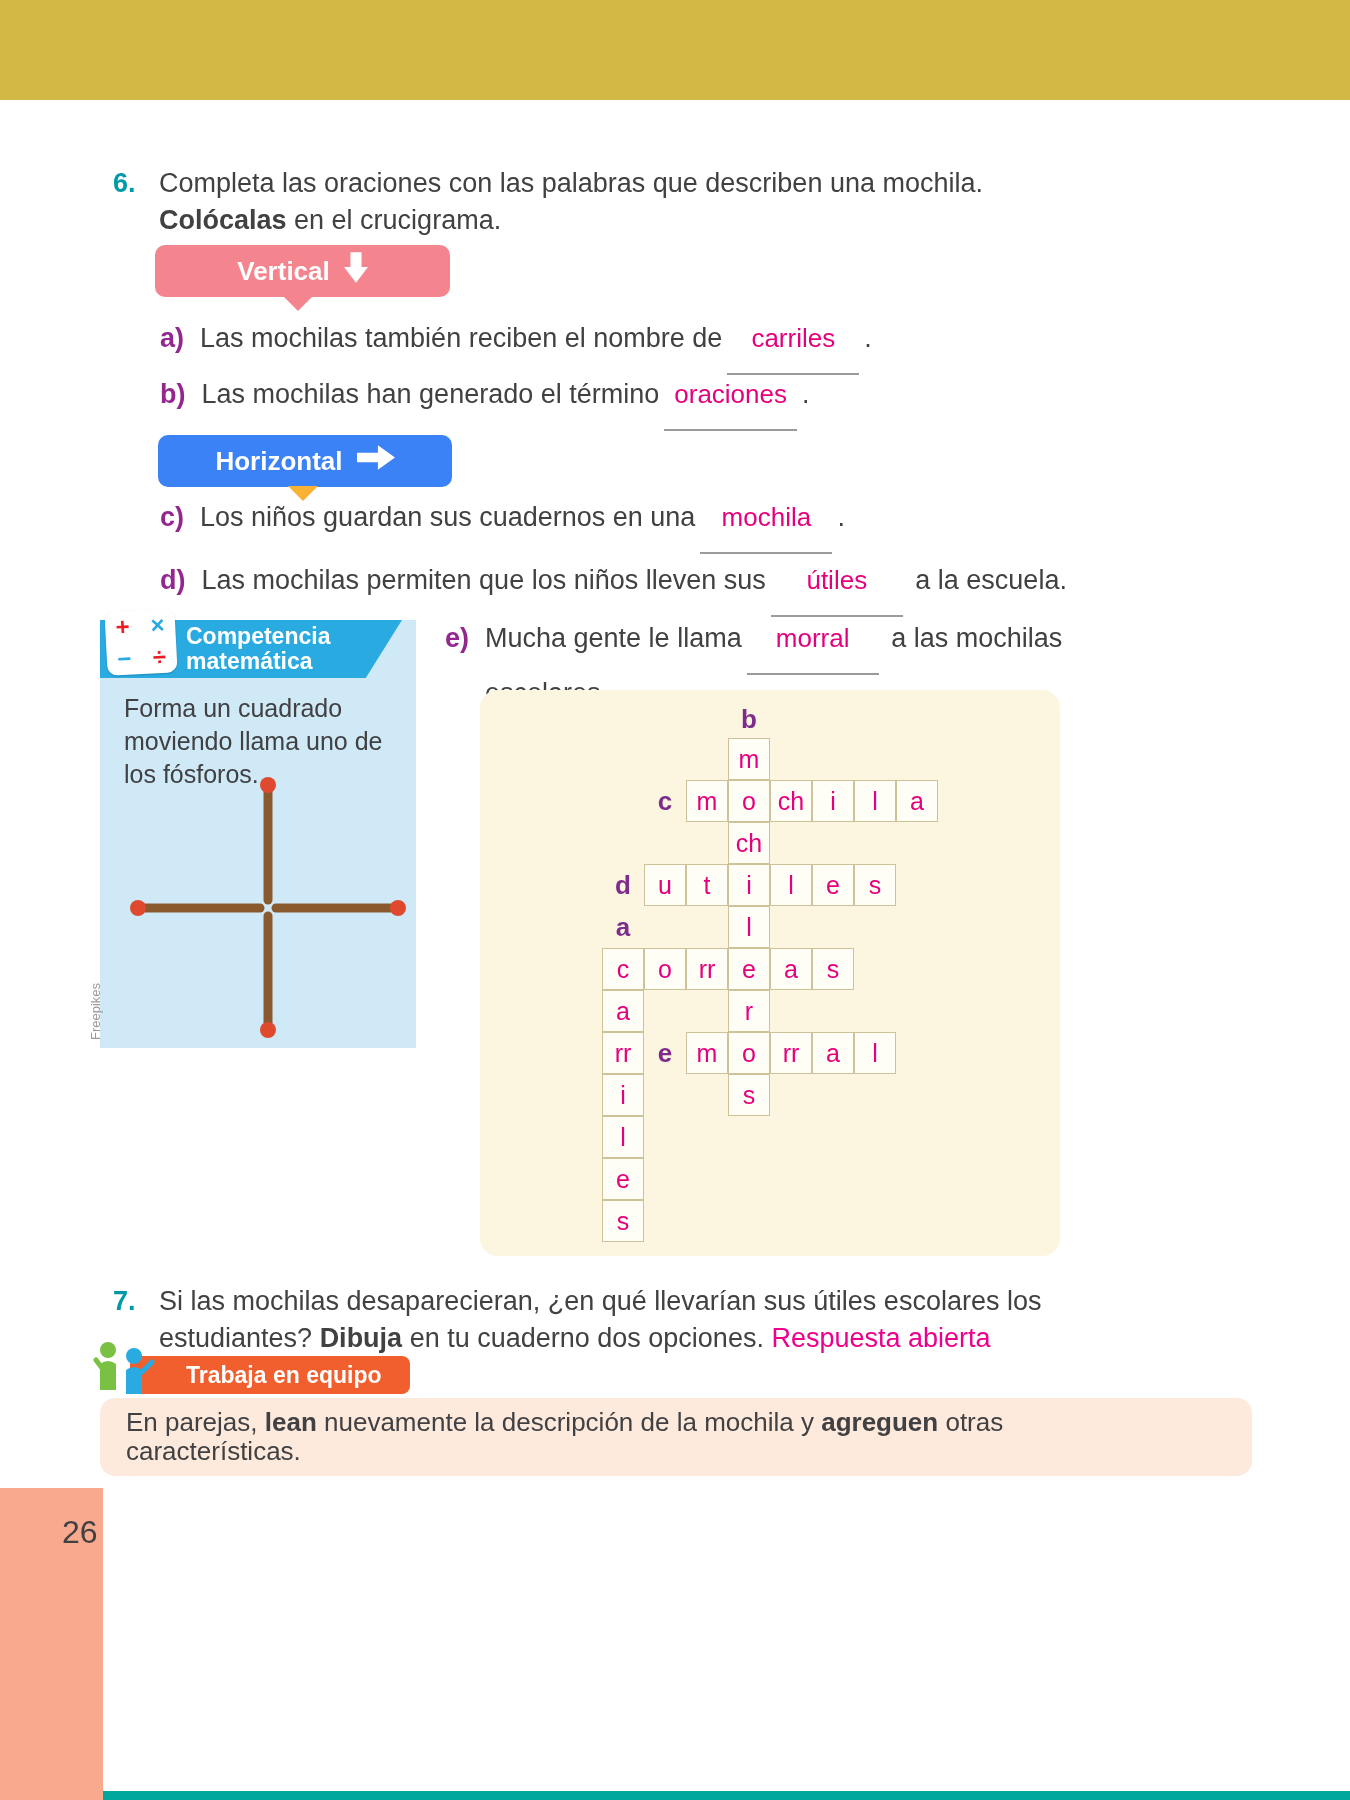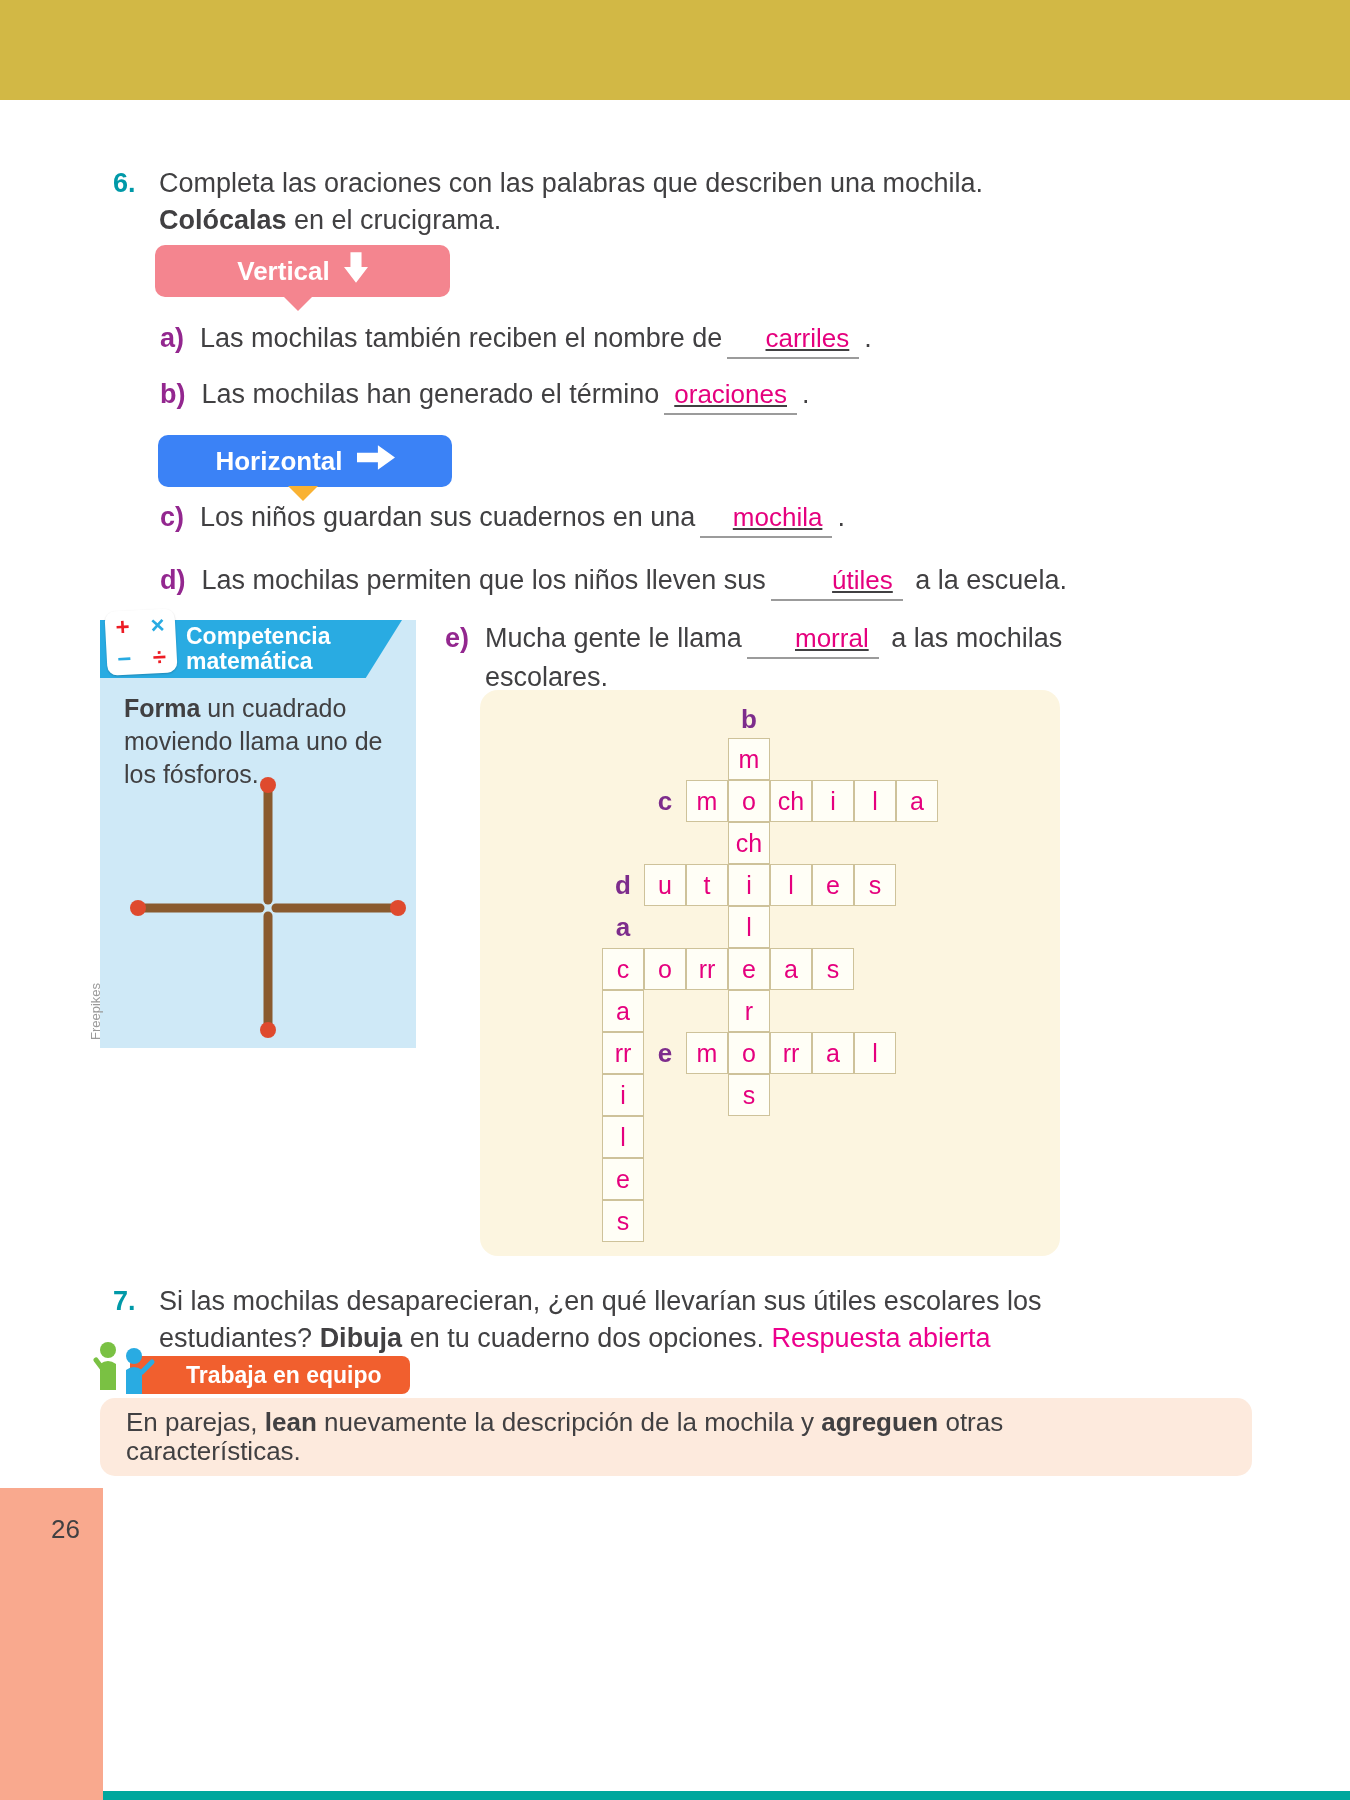--- a/index.html
+++ b/index.html
@@ -18,21 +18,21 @@
   
   .sent{position:absolute; font-size:27px; line-height:36px; color:#414042; white-space:nowrap;}
   .sent .ltr{color:#93278f; font-weight:bold; margin-right:16px;}
   #sent-a{left:160px; top:320px;}
   #sent-b{left:160px; top:376px;}
   #sent-c{left:160px; top:499px;}
   #sent-d{left:160px; top:562px;}
   #sent-e{left:445px; top:620px; white-space:normal; display:flex;}
   #sent-e .etext{width:660px;}
 
-  .blank{display:inline-block; min-width:112px; border-bottom:2px solid #9b9b9b; text-align:right; padding:0 10px 1px 10px; margin:0 5px; vertical-align:baseline;text-decoration:underline;}
+  .blank{display:inline-block; min-width:112px; border-bottom:2px solid #9b9b9b; text-align:center; padding:0 10px 17px 10px; margin:0 5px; vertical-align:baseline;}
   .blank .ans{color:#e5007e; font-size:26px;}
 
   
   .badge{position:absolute; height:52px; border-radius:10px; color:#fff; font-weight:bold; font-size:26px; display:flex; align-items:center; justify-content:center; gap:14px;}
   #badge-vertical{left:155px; top:245px; width:295px; background:#f4858f;}
   #badge-vertical::after{content:""; position:absolute; left:128px; top:51px; border:15px solid transparent; border-top-color:#f4858f;}
   #badge-horizontal{left:158px; top:435px; width:294px; background:#3b82f6;}
   #badge-horizontal::after{content:""; position:absolute; left:130px; top:51px; border:15px solid transparent; border-top-color:#f9b233;}
 
   
@@ -53,21 +53,21 @@
   .pink{color:#ec008c;}
 
   
   #team-badge{position:absolute; left:130px; top:1356px; width:280px; height:38px; background:#f15f2e; border-radius:8px; color:#fff; font-weight:bold; font-size:23px; line-height:38px; padding-left:56px; box-sizing:border-box;}
   #team-icon{position:absolute; left:92px; top:1338px; z-index:2;}
   #team-box{position:absolute; left:100px; top:1398px; width:1152px; height:78px; background:#fdeadd; border-radius:15px;}
   #team-box .ttext{padding:10px 26px; font-size:26px; line-height:29px; width:980px;}
 
   
   #corner{position:absolute; left:0; top:1488px; width:103px; height:312px; background:#f9a98e;}
-  #page-num{position:absolute; left:51px; top:26px; font-size:26px; color:#414042;}
+  #page-num{position:absolute; left:62px; top:26px; font-size:32px; color:#414042;}
   #bar-bottom{position:absolute; left:103px; top:1791px; width:1247px; height:9px; background:#00a79d;}
 </style>
 </head>
 <body>
 
 <div id="page">
 
   <div class="band-top"></div>
 
   <div class="question" id="q6">
@@ -116,21 +116,21 @@
     <div class="comp-title">
       <div>Competencia</div>
       <div>matemática</div>
     </div>
     <div class="comp-icon">
       <span class="red">+</span>
         <span class="blue">×</span>
       <span class="blue">−</span>
         <span class="red">÷</span>
     </div>
-    <div class="comp-body"><span style="font-weight: bold;">Forma</span><span> un cuadrado</span><br><span>moviendo llama uno de</span><br><span>los fósforos.</span></div>
+    <div class="comp-body"><span style="font-weight: normal;">Forma</span><span> un cuadrado</span><br><span>moviendo llama uno de</span><br><span>los fósforos.</span></div>
     <svg class="matches" width="316" height="318" viewBox="0 0 316 318">
       <line x1="40" y1="178" x2="160" y2="178" stroke="#8a5a2e" stroke-width="9" stroke-linecap="round"></line>
       <line x1="176" y1="178" x2="296" y2="178" stroke="#8a5a2e" stroke-width="9" stroke-linecap="round"></line>
       <line x1="168" y1="57" x2="168" y2="170" stroke="#8a5a2e" stroke-width="9" stroke-linecap="round"></line>
       <line x1="168" y1="186" x2="168" y2="298" stroke="#8a5a2e" stroke-width="9" stroke-linecap="round"></line>
       <circle cx="38" cy="178" r="8" fill="#df4a2e"></circle>
       <circle cx="298" cy="178" r="8" fill="#df4a2e"></circle>
       <circle cx="168" cy="55" r="8" fill="#df4a2e"></circle>
       <circle cx="168" cy="300" r="8" fill="#df4a2e"></circle>
     </svg>

